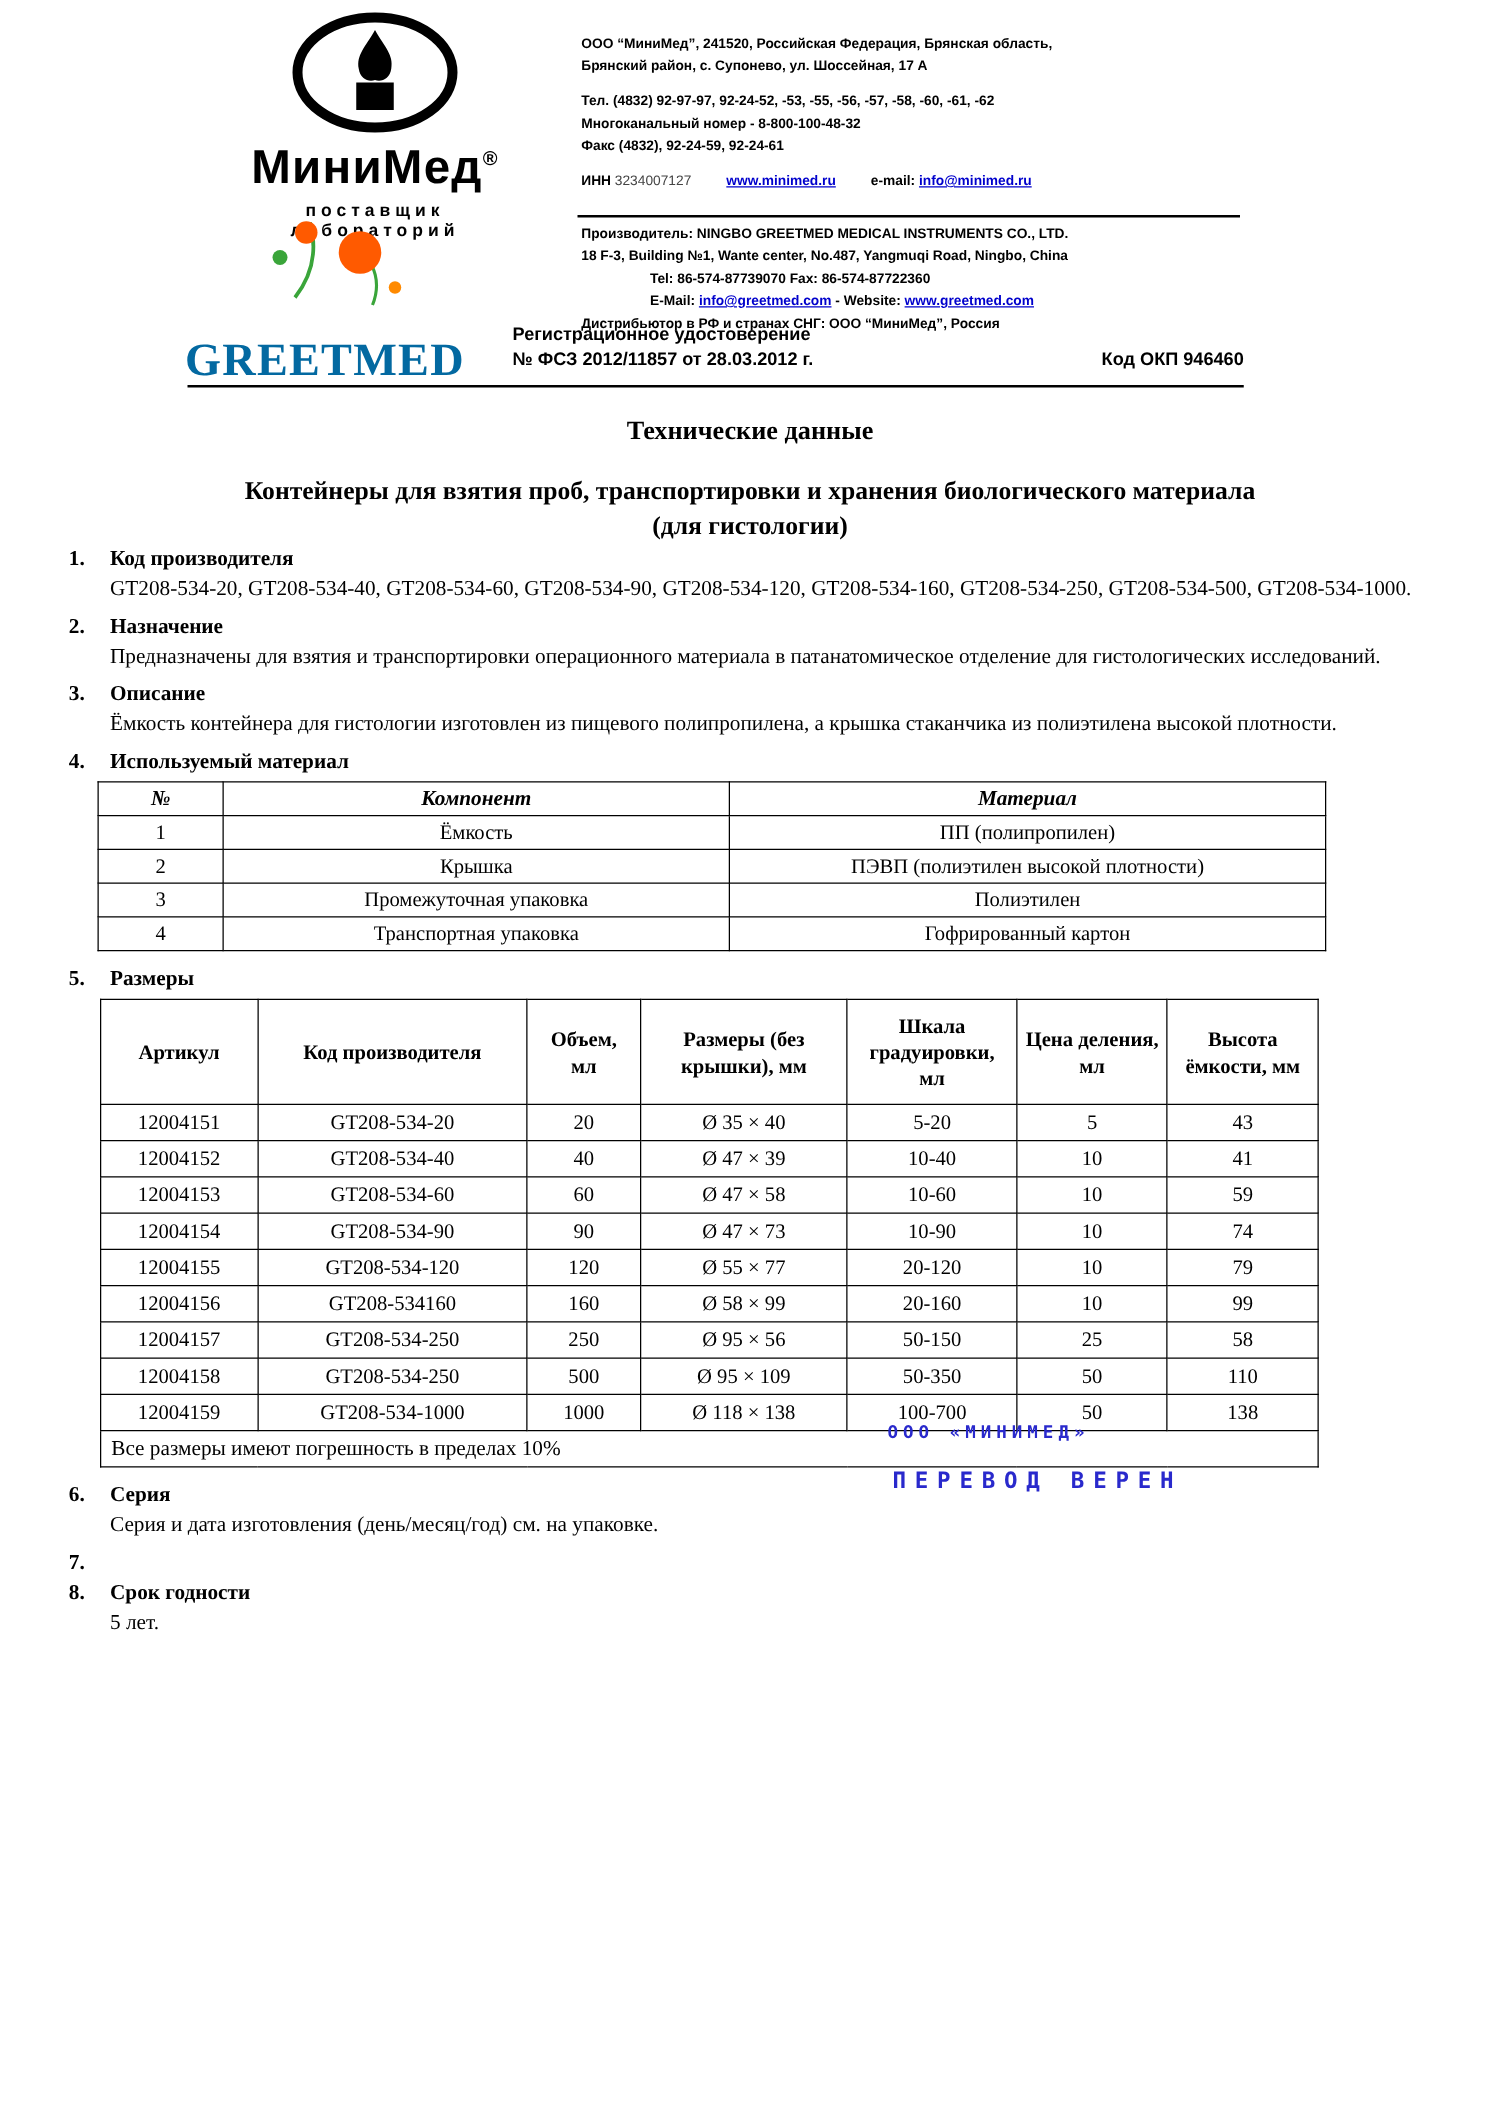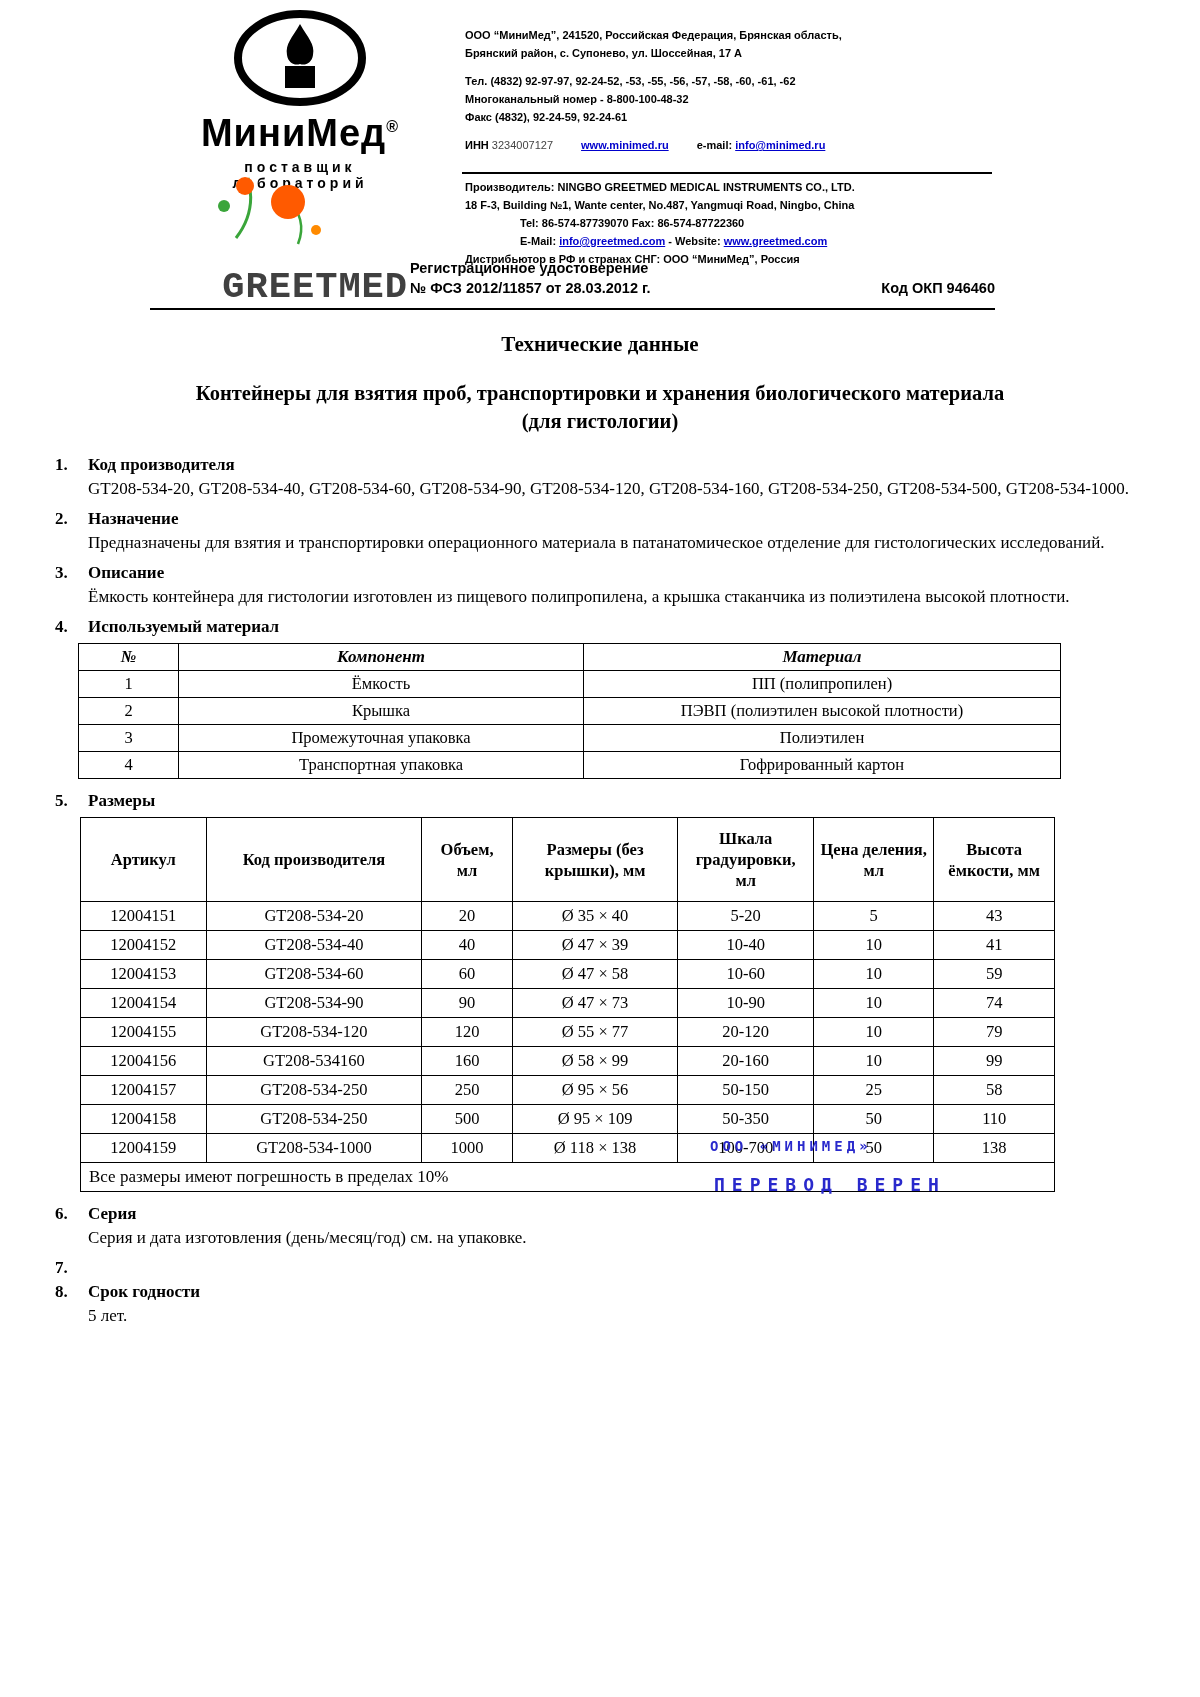--- a/index.html
+++ b/index.html
@@ -16,30 +16,30 @@
   .mm-reg { font-size:16px; vertical-align:super; }
   .mm-tagline { font-family:"Liberation Sans", sans-serif; font-weight:bold; font-size:14px; letter-spacing:4px; margin-top:4px; }
   .hdr-sans { font-family:"Liberation Sans", sans-serif; font-weight:bold; font-size:11px; line-height:18px; }
   .blk-a { position:absolute; left:465px; top:26px; width:530px; }
   .blk-a .gap { height:10px; }
   .inn-row { display:flex; gap:28px; margin-top:10px; align-items:baseline; }
   .inn-num { color:#444; font-weight:normal; }
   a.lnk { color:#0000cc; font-weight:bold; }
   .rule { position:absolute; background:#000; height:2px; }
   .gm-logo { position:absolute; left:148px; top:172px; width:260px; }
-  .gm-text { font-family:Liberation Mono, monospace; font-weight:bold; font-size:37px; color:#404040; letter-spacing:1px;text-align:right; }
+  .gm-text { font-family:Liberation Serif, serif; font-weight:bold; font-size:37px; color:#0369a1; letter-spacing:1px; }
   .blk-b { position:absolute; left:465px; top:178px; width:530px; }
   .blk-b .ind { padding-left:55px; }
   .reg-block { position:absolute; left:410px; top:258px; width:585px; }
   .reg-line { font-family:"Liberation Sans", sans-serif; font-weight:bold; font-size:14.5px; line-height:20px; }
   .okp { position:absolute; right:0; top:20px; }
   
   .doc { position:absolute; left:55px; top:332px; width:1090px; font-size:17px; }
   .tech-label { text-align:center; font-weight:bold; font-size:21px; margin-bottom:22px; }
-  .doc-title { text-align:center; font-weight:bold; font-size:20.5px; line-height:28px; margin-bottom:18px; }
+  .doc-title { text-align:center; font-weight:bold; font-size:20.5px; line-height:28px; }
   .sec { display:flex; margin-bottom:2px; }
   .sec-num { width:33px; font-weight:bold; font-size:17px; padding-top:2px; }
   .sec-main { flex:1; }
   .sec-head { font-weight:bold; font-size:17px; padding:2px 0 2px 0; }
   .sec-body { font-size:17px; line-height:24px; text-align:justify; padding-bottom:4px; }
   table { border-collapse:collapse; table-layout:fixed; margin:4px 0 8px -10px; }
   th,td { border:1.5px solid #000; font-size:16.5px; padding:3px 6px; text-align:center; vertical-align:middle; }
   .mat-table { width:982px; }
   .mat-table th { font-weight:bold; font-style:italic; font-size:17px; }
   .mat-table th:nth-child(1){width:100px;} .mat-table th:nth-child(2){width:405px;margin-left:21px;} .mat-table th:nth-child(3){width:477px;}

